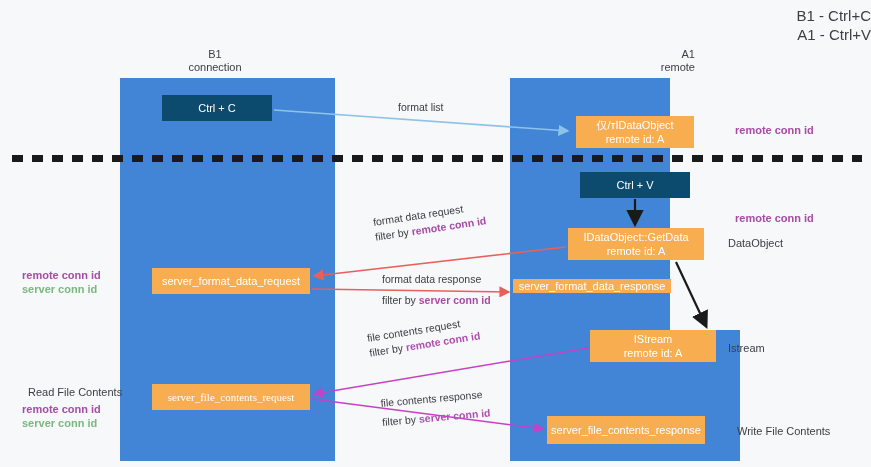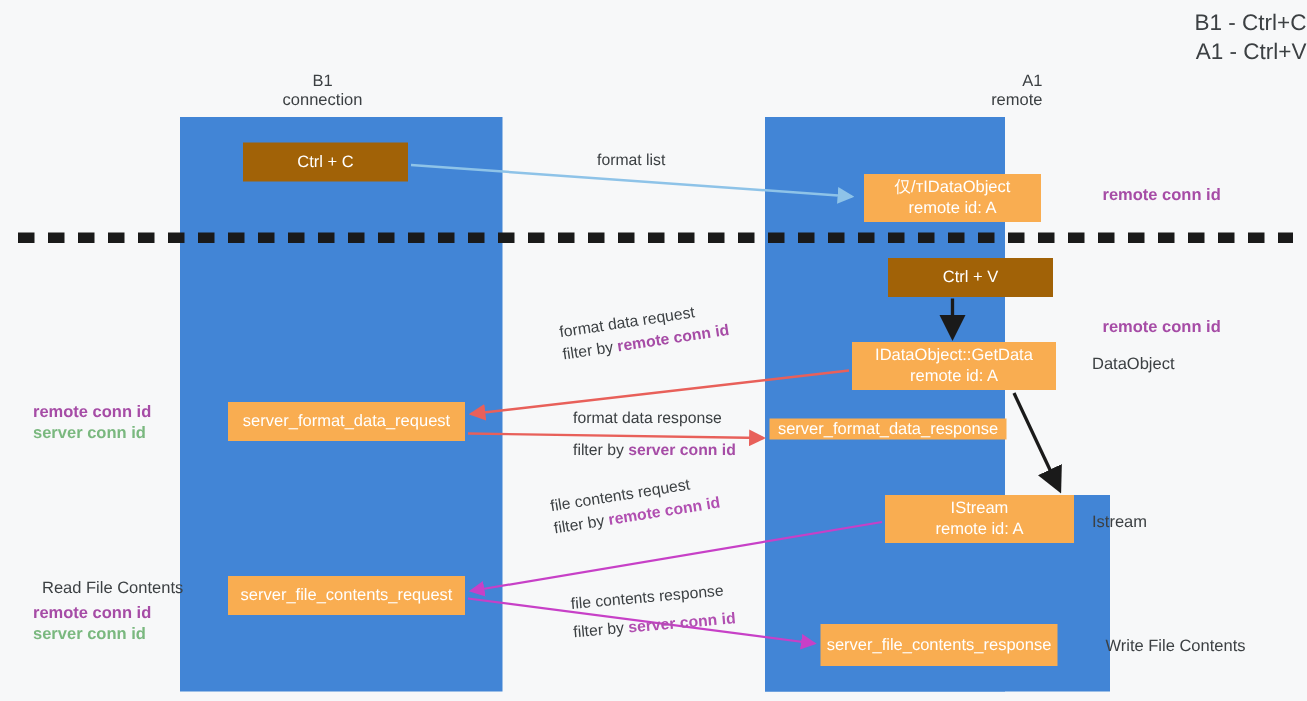--- a/index.html
+++ b/index.html
@@ -36,31 +36,31 @@
   #lane-a1b{left:510px;top:78px;width:230px;height:383px;}
 
   
   .box{
     box-sizing:border-box;
     display:flex;flex-direction:column;align-items:center;justify-content:center;
     color:#ffffff;font-size:11px;line-height:14px;text-align:center;
     white-space:pre-line;
     padding:2px 4px;
   }
-  .green{background:#a16207;}
+  .green{background:#0c4a6e;}
   .orange{background:#f9ad51;}
 
   #box-ctrlc{left:162px;top:95px;width:110px;height:26px;}
   #box-dataobj{left:576px;top:116px;width:118px;height:32px;}
-  #box-ctrlv{left:580px;top:172px;width:110px;height:26px;margin-left:12px;}
+  #box-ctrlv{left:580px;top:172px;width:110px;height:26px;}
   #box-getdata{left:568px;top:228px;width:136px;height:32px;}
   #box-sfdreq{left:152px;top:268px;width:158px;height:26px;}
   #box-sfdres{left:513px;top:279px;width:158px;height:14px;}
   #box-istream{left:590px;top:330px;width:126px;height:32px;}
-  #box-sfcreq{left:152px;top:384px;width:158px;height:26px;}
+  #box-sfcreq{left:152px;top:384px;width:158px;height:26px;font-family:Liberation Serif, serif;}
   #box-sfcres{left:547px;top:416px;width:158px;height:28px;}
 
   
   .ann{font-size:11px;line-height:14px;white-space:pre-line;}
   .purple{color:#a64ca6;font-weight:bold;}
   .greenTxt{color:#7ab87f;font-weight:bold;}
   .plain{color:#3c4043;}
 
   #ann-r1{left:735px;top:123px;}
   #ann-r2{left:735px;top:211px;}

